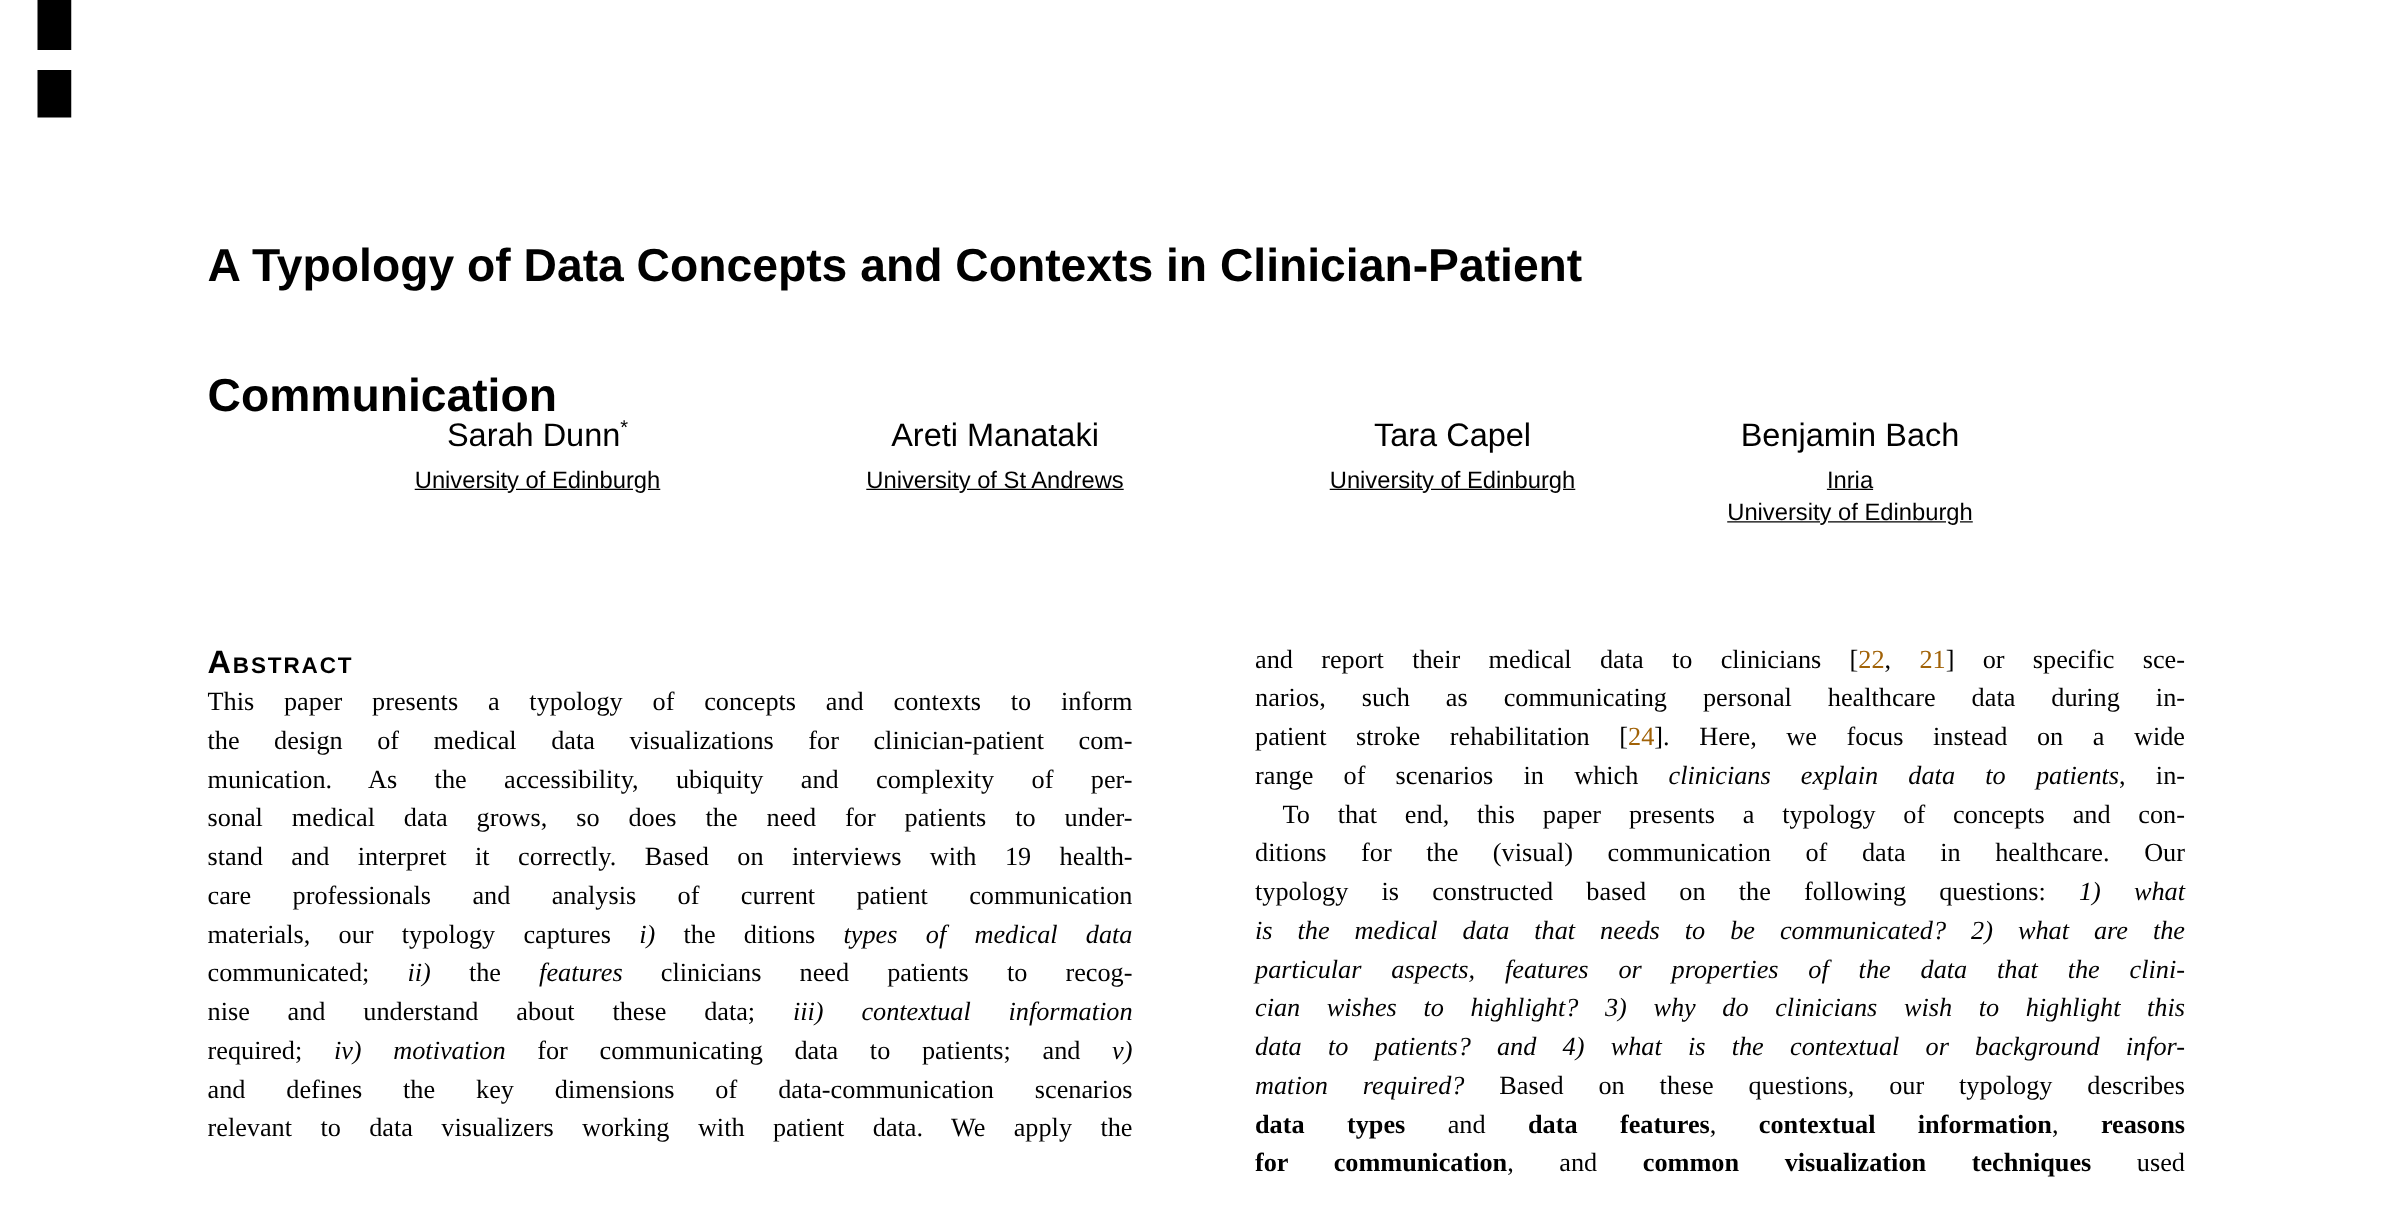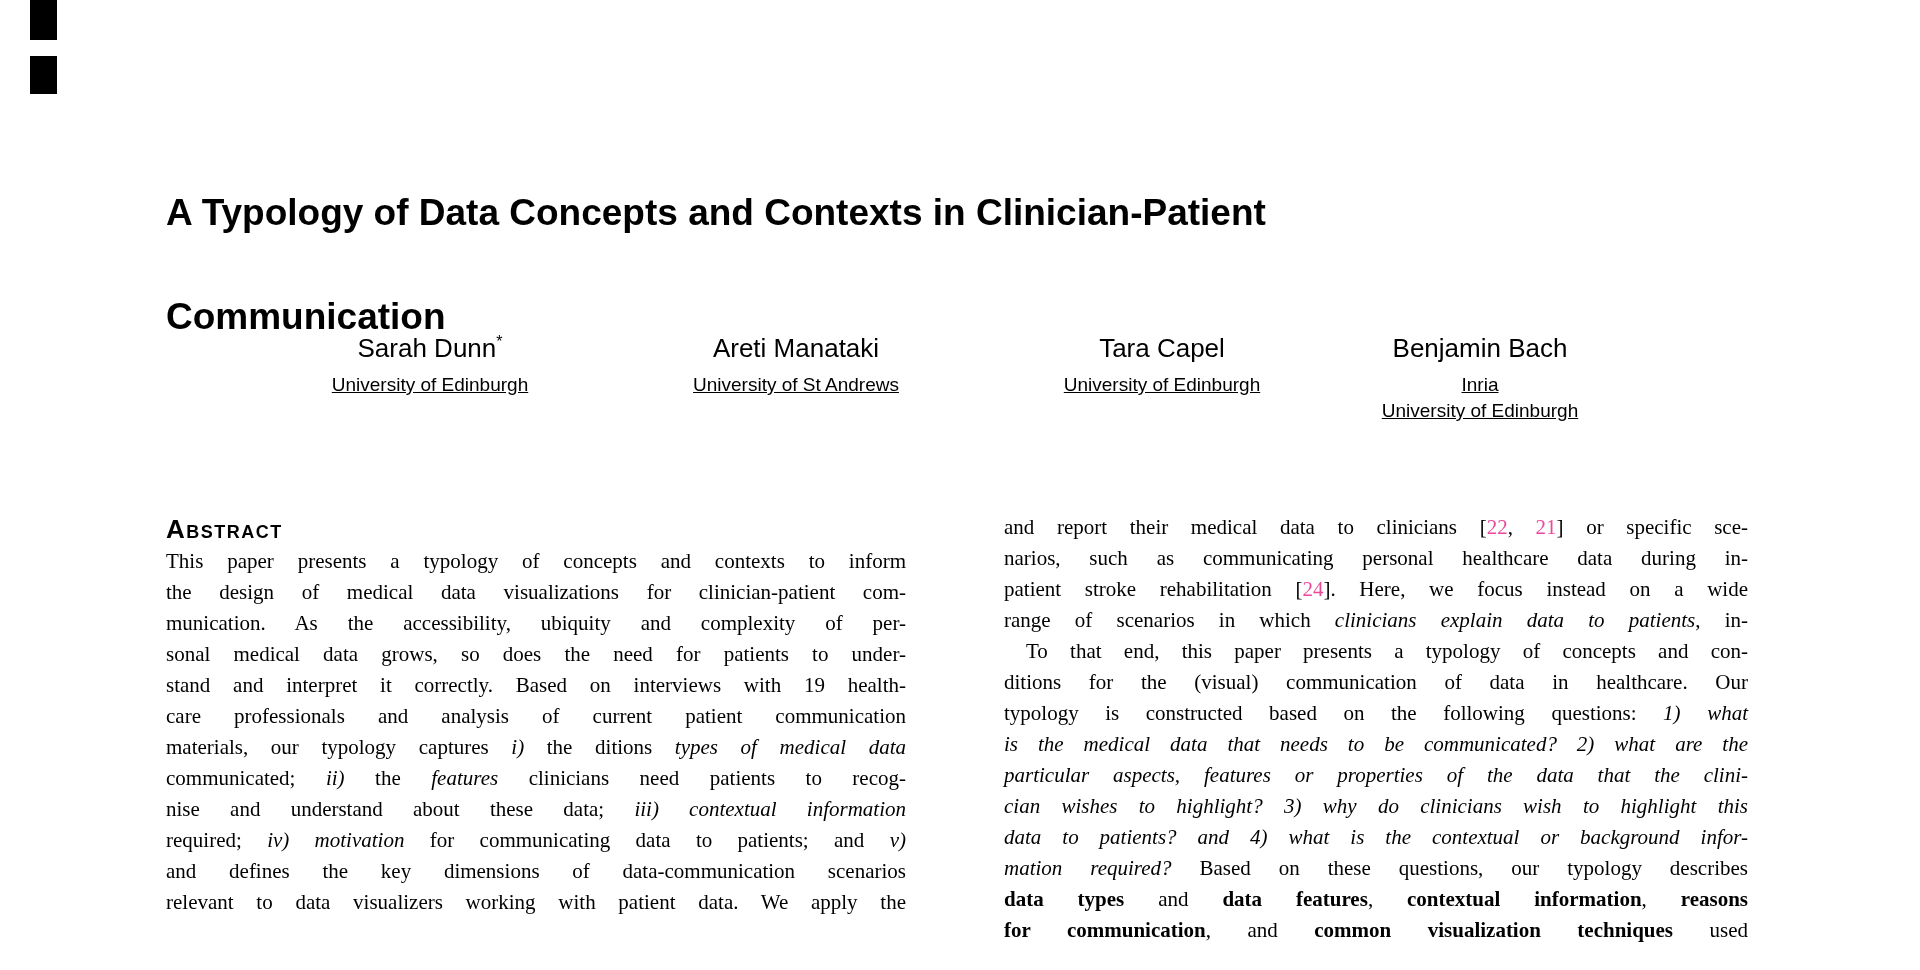--- a/index.html
+++ b/index.html
@@ -44,21 +44,21 @@
   #col-left{left:166px;top:546px;width:740px;}
   #col-right{left:1004px;top:512px;width:744px;}
   .line{
     text-align:justify;text-align-last:justify;
     line-height:31px;height:31px;white-space:normal;
   }
   .line.pend{text-align-last:left;}
   .line.ind{text-indent:22px;}
   .it{font-style:italic;}
   .bd{font-weight:bold;}
-  .cite{color:#ec4899;}
+  .cite{color:#a16207;}
 </style>
 </head>
 <body>
 
 <div class="mark" id="mark1"></div>
 <div class="mark" id="mark2"></div>
 
 <div class="title-line" id="title1">A Typology of Data Concepts and Contexts in Clinician-Patient</div>
 <div class="title-line" id="title2">Communication</div>
 

